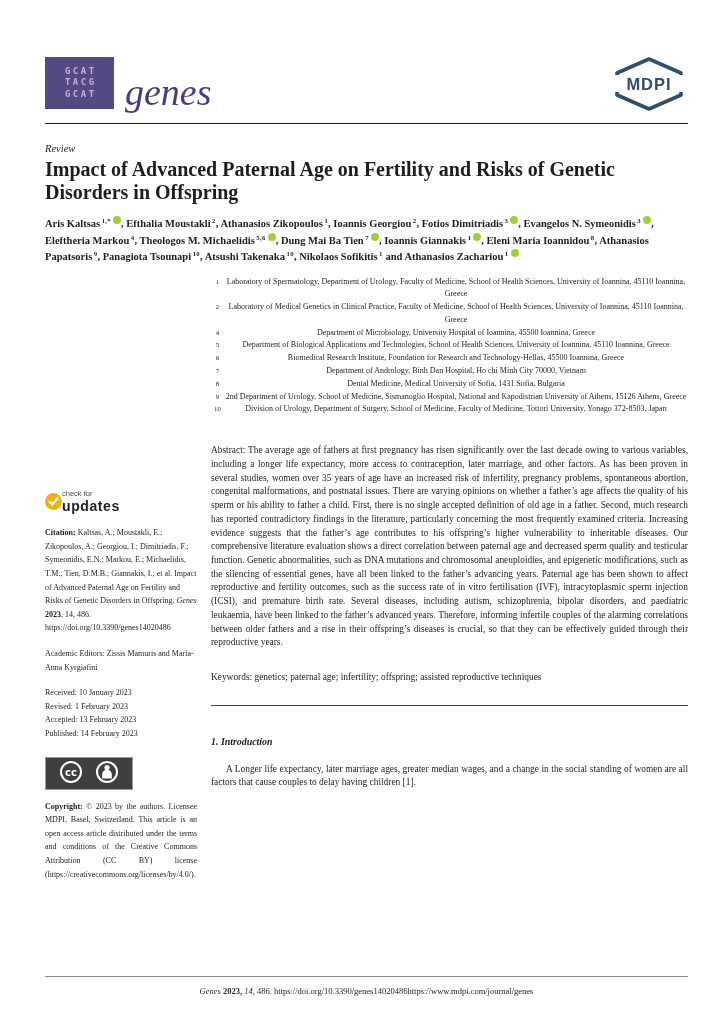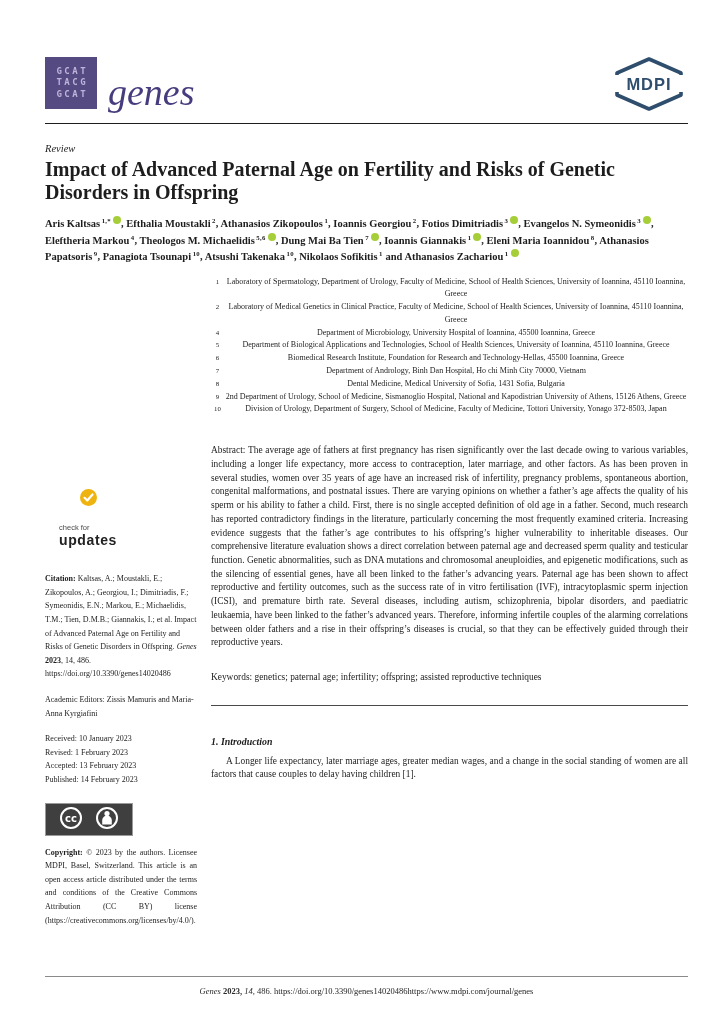--- a/index.html
+++ b/index.html
@@ -5,36 +5,36 @@
   * { margin:0; padding:0; box-sizing:border-box; }
   html,body { background:#ffffff; }
   .page {
     width:720px; height:1018px; background:#fff; position:relative;
     font-family:"Liberation Serif", serif; color:#1d1d1d; overflow:hidden;
     padding:0 32px 0 45px;
   }
   
   .header { display:flex; align-items:flex-start; justify-content:space-between; padding-top:57px; }
   .logo-group { display:flex; align-items:flex-end; gap:11px; }
-  .dna-box { width:52px; height:52px; background:#564a82; display:flex; flex-direction:column; justify-content:center; align-items:center; }
+  .dna-box { width:69px; height:52px; background:#564a82; display:flex; flex-direction:column; justify-content:center; align-items:center; }
   .dna-row { font-family:"DejaVu Sans Mono", monospace; font-size:9px; font-weight:bold; letter-spacing:2.5px; line-height:1.25; color:#beb3da; text-indent:2.5px; }
   .journal-name { font-style:italic; font-size:38px; color:#473c7d; line-height:0.85; padding-bottom:1px; }
   .header-rule { border-top:1.6px solid #1d1d1d; margin-top:8px; }
   
   .article-type { font-style:italic; font-size:10.5px; margin-top:19px; }
   .page-title { font-size:20px; font-weight:bold; line-height:1.16; margin-top:4px; max-width:630px; }
   .authors { font-weight:bold; font-size:10.5px; line-height:1.56; margin-top:12px; }
   .authors sup, .a-sup { font-size:6.8px; vertical-align:4px; margin-left:1.5px; letter-spacing:0.3px; }
   .orcid { display:inline-block; width:8px; height:8px; border-radius:50%; background:#a6ce39; vertical-align:3px; margin-left:2px; }
   
   .columns { display:flex; margin-top:10px; }
   .sidebar { width:152px; flex:none; padding-top:213px; font-size:8px; line-height:1.7; }
   .main-col { flex:1; margin-left:14px; }
   
-  .check-updates { display:flex; align-items:center; gap:17px; margin-bottom:24px; cursor:pointer; width:86px;flex-direction:column; }
+  .check-updates { display:flex; align-items:center; gap:0; margin-bottom:12px; cursor:pointer; width:86px; }
   .cu-circle { width:17px; height:17px; flex:none; }
   .cu-text { font-family:"Liberation Sans", sans-serif; line-height:1.15; }
   .cu-line1 { font-size:7.5px; color:#4a4a4a; }
   .cu-line2 { font-size:14px; font-weight:bold; letter-spacing:0.6px; color:#222; }
   .sb-block { margin-bottom:12px; }
   .sb-label { font-weight:bold; }
   .cit-journal { font-style:italic; }
   .cit-year { font-weight:bold; }
   .doi-link { color:#1d1d1d; text-decoration:none; }
   .cc-badge { margin-top:16px; margin-bottom:10px; display:block; }
@@ -42,21 +42,21 @@
   
   .affiliations { font-size:8px; line-height:1.6; }
   .aff-item { display:flex;text-align:center; }
   .aff-num { width:13px; flex:none; font-size:6.8px; padding-top:1px; }
   .aff-text { flex:1; }
   .abstract { margin-top:28px; font-size:9.4px; line-height:1.46; text-align:justify; }
   .bold-label { font-weight:normal; }
   .keywords { margin-top:21px; font-size:9.4px; line-height:1.46; }
   .kw-divider { border-top:1px solid #4a4a4a; margin-top:20px; }
   .section-heading { font-weight:bold; font-size:9.9px; margin-top:30px;font-style:italic; }
-  .intro-para { font-size:9.4px; line-height:1.46; text-align:justify; margin-top:8px; text-indent:15px; }
+  .intro-para { font-size:9.4px; line-height:1.46; text-align:justify; margin-top:16px; text-indent:15px; }
   
   .footer { position:absolute; left:45px; right:32px; bottom:22px; font-size:8.5px; color:#2a2a2a; }
   .footer-rule { border-top:0.8px solid #8a8a8a; margin-bottom:9px; }
   .footer-row { display:flex; justify-content:center; }
   .f-journal { font-style:italic; }
   .f-year { font-weight:bold; }
   .f-vol { font-style:italic; }
 </style>
 </head>
 <body>

